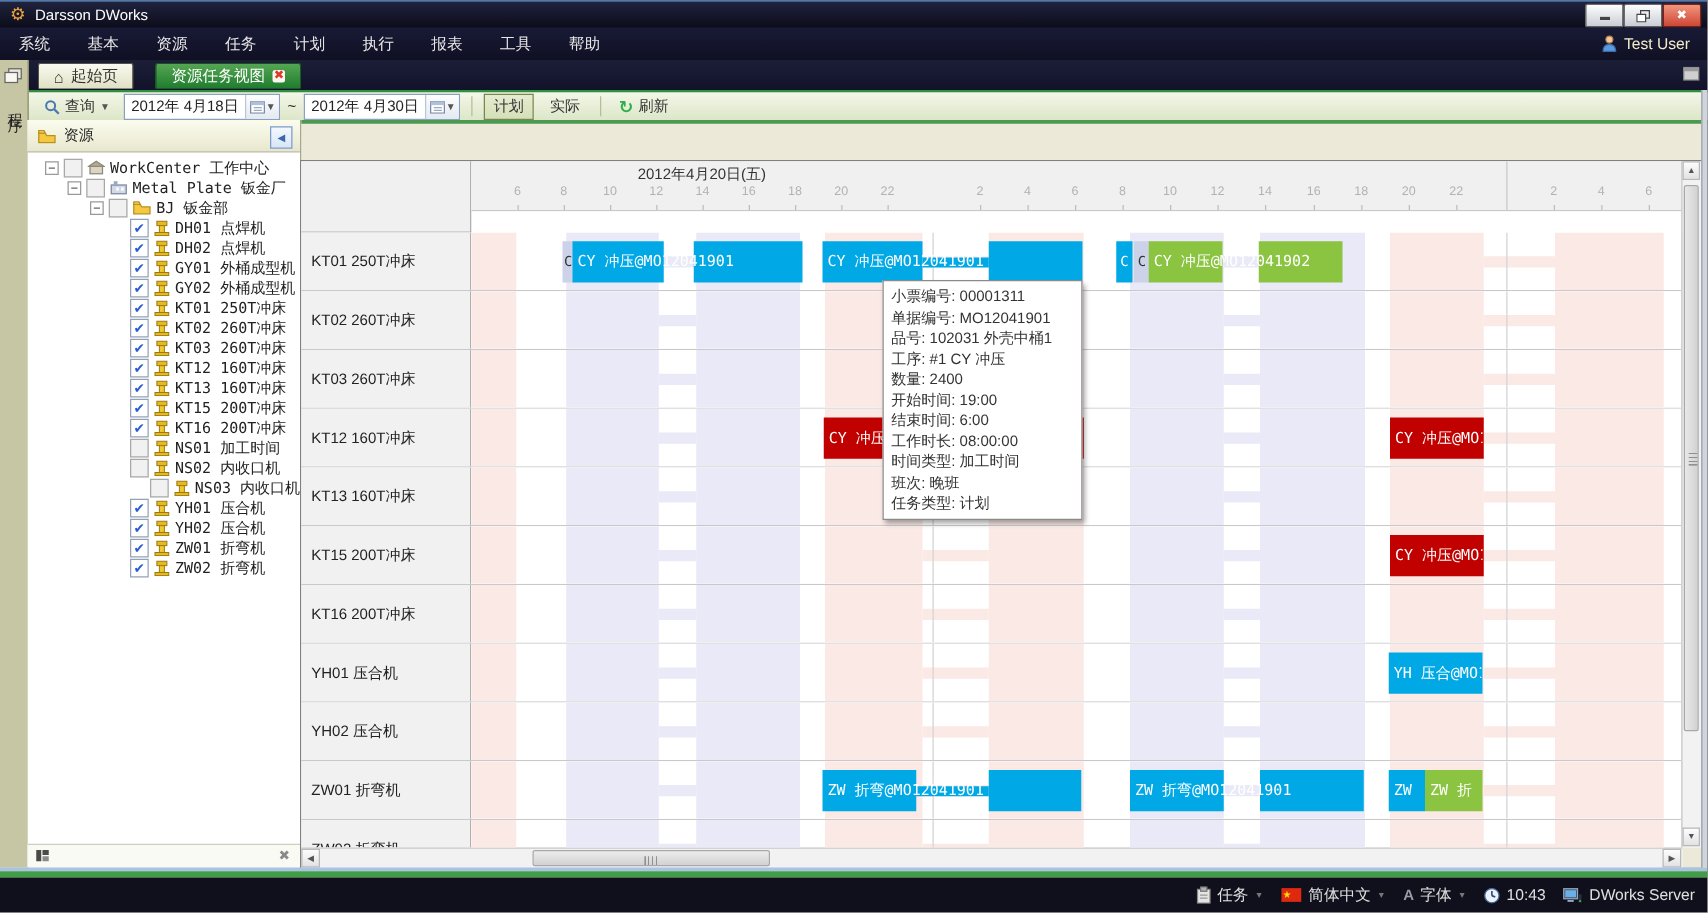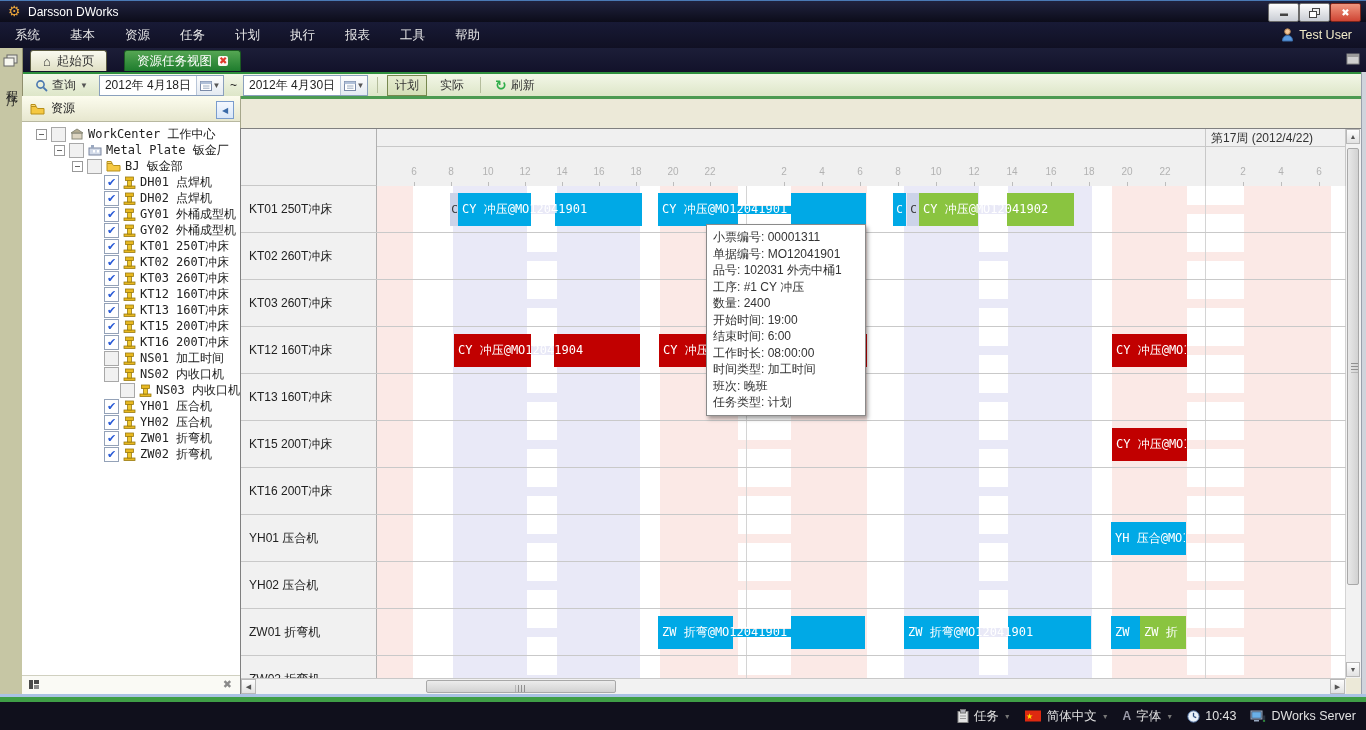--- a/index.html
+++ b/index.html
@@ -500,25 +500,24 @@
           </svg>
         </span>
       <span class="fx">✖</span>
     </div>
   </div>
 
 
   <div class="gantt">
     <div class="corner"></div>
     <div class="hdr">
-      <div class="weekband">
-        <span class="weeksep"></span>
-        <span class="weeklbl">第17周 (2012/4/22)</span>
-      </div>
       <div class="dayband" id="day-band">
+          <div class="daycell" style="left: 0px; width: 369px;">
+            <div class="daylbl">2012年4月20日(五)</div>
+          </div>
           <div class="daycell b" style="left: 828px; width: 141px;">
             <div class="daylbl"></div>
           </div>
           <span class="hourlbl" style="left: 37px;">6</span>
           <span class="tick" style="left: 37px;"></span>
           <span class="hourlbl" style="left: 74px;">8</span>
           <span class="tick" style="left: 74px;"></span>
           <span class="hourlbl" style="left: 111px;">10</span>
           <span class="tick" style="left: 111px;"></span>
           <span class="hourlbl" style="left: 148px;">12</span>
@@ -658,25 +657,20 @@
             <div class="stripe" style="left: 414px; width: 76px; background: rgb(251, 233, 230);"></div>
             <div class="stripe" style="left: 527px; width: 75px; background: rgb(233, 233, 247);"></div>
             <div class="stripe thin" style="left: 602px; width: 29px; background: rgb(233, 233, 247);"></div>
             <div class="stripe" style="left: 631px; width: 84px; background: rgb(233, 233, 247);"></div>
             <div class="stripe" style="left: 735px; width: 75px; background: rgb(251, 233, 230);"></div>
             <div class="stripe thin" style="left: 810px; width: 57px; background: rgb(251, 233, 230);"></div>
             <div class="stripe" style="left: 867px; width: 87px; background: rgb(251, 233, 230);"></div>
             <div class="vline" style="left: 369px;"></div>
             <div class="vline" style="left: 828px;"></div>
             <div class="vline" style="left: 968px;"></div>
-            <div class="task" style="left: 77px; width: 186px;">
-              <div class="seg" style="left: 0px; width: 77px; background: rgb(193, 0, 0);"></div>
-              <div class="seg" style="left: 100px; width: 86px; background: rgb(193, 0, 0);"></div>
-              <div class="lbl">CY 冲压@MO12041904</div>
-            </div>
             <div class="task" style="left: 282px; width: 208px;">
               <div class="seg" style="left: 0px; width: 79px; background: rgb(193, 0, 0);"></div>
               <div class="seg thin" style="left: 79px; width: 53px; background: rgb(193, 0, 0);"></div>
               <div class="seg" style="left: 132px; width: 76px; background: rgb(193, 0, 0);"></div>
               <div class="lbl">CY 冲压@</div>
             </div>
             <div class="task" style="left: 735px; width: 75px;">
               <div class="seg" style="left: 0px; width: 75px; background: rgb(193, 0, 0);"></div>
               <div class="lbl">CY 冲压@MO1</div>
             </div>

